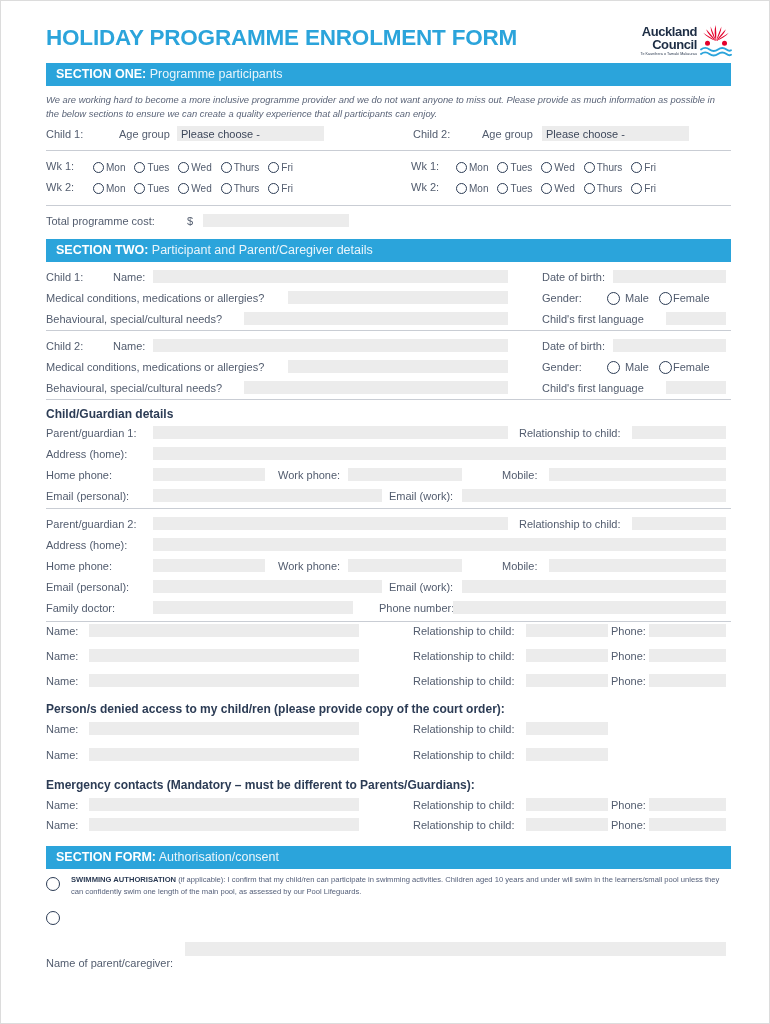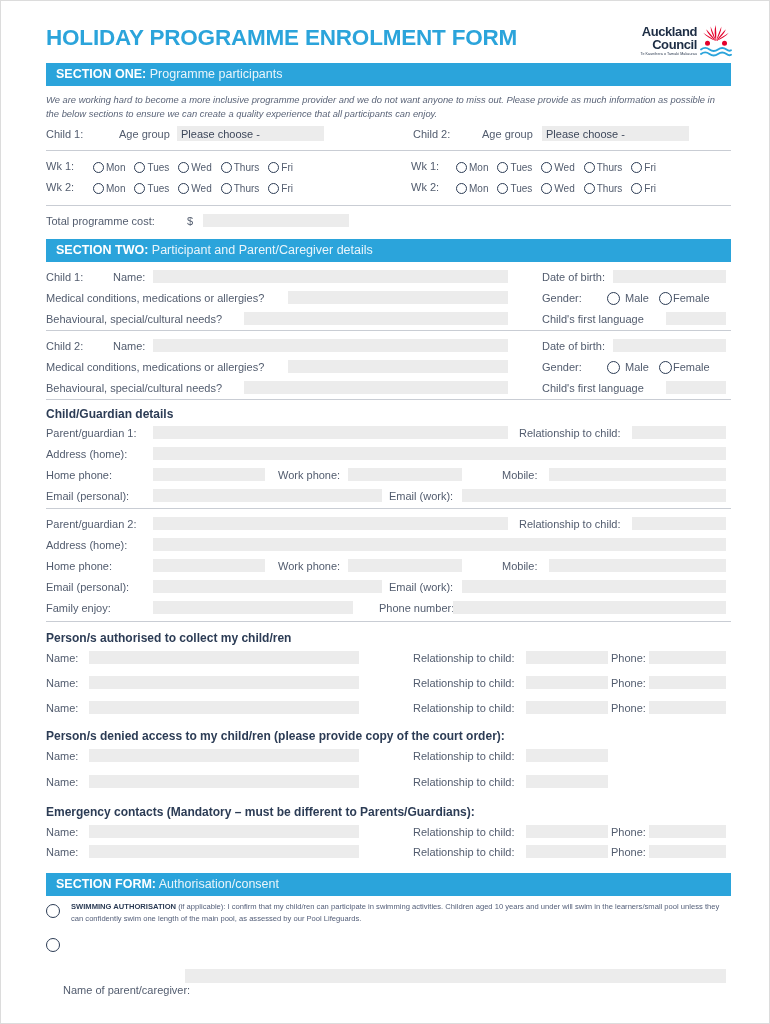--- a/index.html
+++ b/index.html
@@ -256,29 +256,28 @@
       <span class="abs lbl" style="left:461px;top:45px;">Mobile:</span>
       <span class="abs fld" style="left:508px;top:44px;width:177px;"></span>
 
       <span class="abs lbl" style="left:5px;top:66px;">Email (personal):</span>
       <span class="abs fld" style="left:112px;top:65px;width:229px;"></span>
       <span class="abs lbl" style="left:348px;top:66px;">Email (work):</span>
       <span class="abs fld" style="left:421px;top:65px;width:264px;"></span>
     </div>
 
     <div class="row" style="height:22px;">
-      <span class="abs lbl" style="left:5px;top:3px;">Family enjoy:</span>
+      <span class="abs lbl" style="left:5px;top:3px;">Family doctor:</span>
       <span class="abs fld" style="left:112px;top:2px;width:200px;"></span>
       <span class="abs lbl" style="left:338px;top:3px;">Phone number:</span>
       <span class="abs fld" style="left:412px;top:2px;width:273px;"></span>
     </div>
 
     <hr class="div" style="margin:0 5px 0 5px;width:685px;">
 
-    <div class="hd3" style="margin:9px 0 4px 5px;">Person/s authorised to collect my child/ren</div>
     <div class="row" style="height:72px;">
       <span class="abs lbl" style="left:5px;top:3px;">Name:</span>
       <span class="abs fld" style="left:48px;top:2px;width:270px;"></span>
       <span class="abs lbl" style="left:372px;top:3px;">Relationship to child:</span>
       <span class="abs fld" style="left:485px;top:2px;width:82px;"></span>
       <span class="abs lbl" style="left:570px;top:3px;">Phone:</span>
       <span class="abs fld" style="left:608px;top:2px;width:77px;"></span>
 
       <span class="abs lbl" style="left:5px;top:28px;">Name:</span>
       <span class="abs fld" style="left:48px;top:27px;width:270px;"></span>
@@ -334,18 +333,18 @@
       <div class="abs" style="left:30px;top:0;width:655px;font-size:7.6px;line-height:1.55;color:#55607a;">
         <b style="color:#2c3c55;">SWIMMING AUTHORISATION</b><span> (if applicable): I confirm that my child/ren can participate in swimming activities. Children aged 10 years and under will swim in the learners/small pool unless they can confidently swim one length of the main pool, as assessed by our Pool Lifeguards.</span>
       </div>
     </div>
 
     <div class="row" style="height:30px;margin-top:4px;">
       <span class="abs radio radio-lg" style="left:5px;top:3px;width:14px;height:14px;"></span>
     </div>
 
     <div class="row" style="height:22px;margin-top:2px;">
-      <span class="abs lbl" style="left:22px;top:3px;margin-top:14px;">Name of parent/caregiver:</span>
+      <span class="abs lbl" style="left:5px;top:3px;margin-top:14px;">Name of parent/caregiver:</span>
       <span class="abs fld" style="left:144px;top:2px;width:541px;height:14px;"></span>
     </div>
 
   </div>
 </div>
 
 </body></html>

